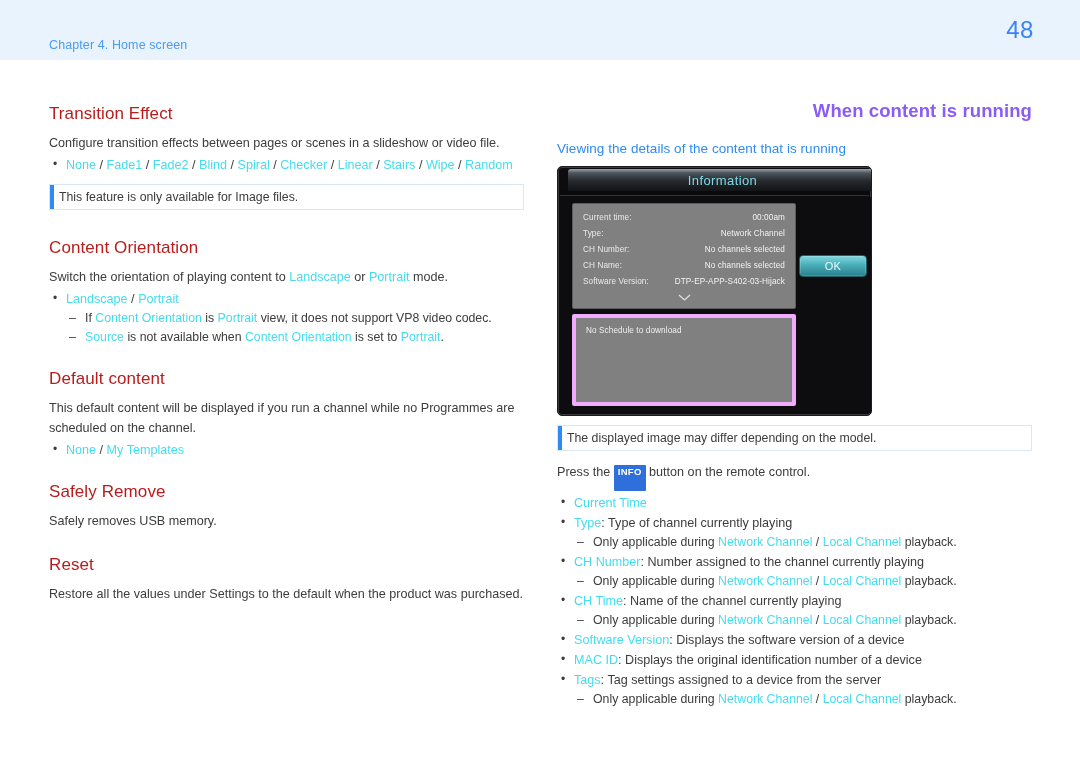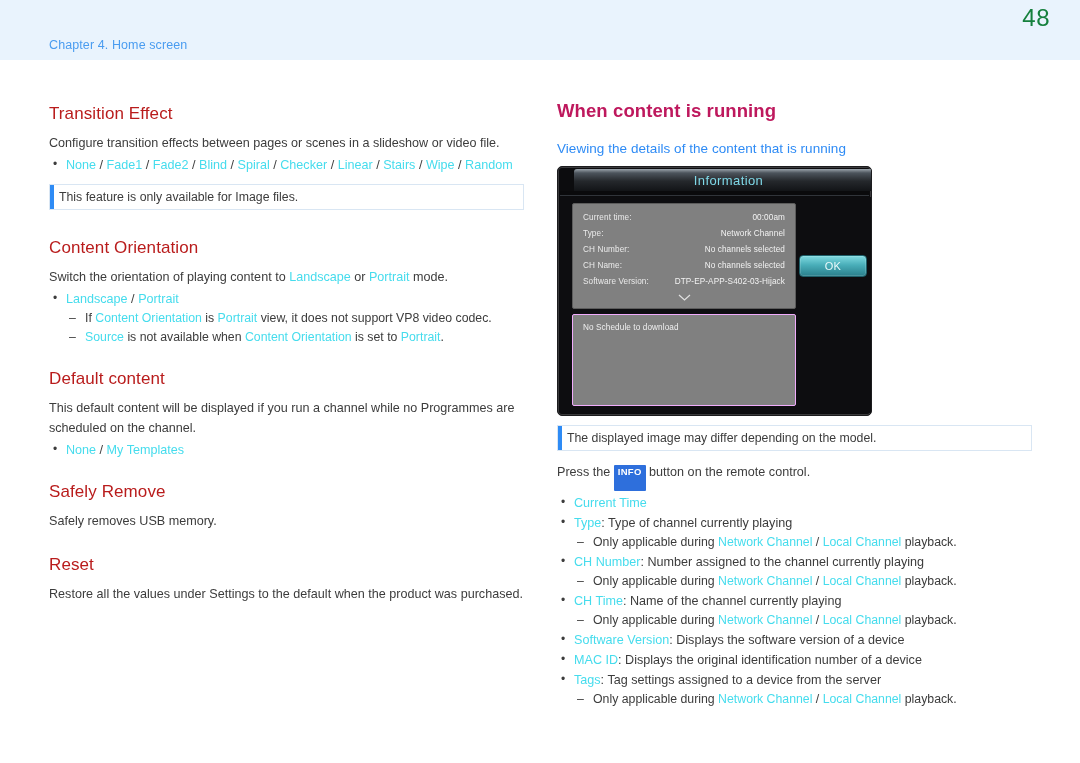--- a/index.html
+++ b/index.html
@@ -28,25 +28,25 @@
     position: absolute;
     left: 49px;
     top: 38px;
     font-size: 12.5px;
     color: #4a9cf0;
     letter-spacing: 0.1px;
   }
   .page-number {
     position: absolute;
     left: 990px;
-    top: 4px;
+    top: 16px;
     width: 60px;
-    text-align: right;
+    text-align: center;
     font-size: 24px;
-    color: #15803d;
+    color: #3b82f6;
     letter-spacing: 0.5px;
   }
 
   
   .col-left {
     position: absolute;
     left: 49px;
     top: 104px;
     width: 475px;
   }
@@ -61,23 +61,24 @@
   h2.section-title {
     font-size: 17px;
     font-weight: normal;
     color: #b91c1c;
     margin: 0 0 9px 0;
     letter-spacing: 0.1px;
   }
   h2.big-title {
     font-size: 18.5px;
     font-weight: bold;
-    color: #be185d;
+    color: #8b5cf6;
     margin: 0 0 19px 0;
     letter-spacing: 0.1px;
+    text-align: right;
   }
   h3.sub-title {
     font-size: 13.5px;
     font-weight: normal;
     color: #2e8bf5;
     margin: 13px 0 10px 0;
     letter-spacing: 0.05px;
   }
   p.body-text {
     font-size: 12.6px;
@@ -175,21 +176,21 @@
     width: 313px;
     height: 248px;
     background: #0c0c0e;
     border: 1px solid #1c1c1e;
     border-radius: 5px;
     box-shadow: 0 0 0 1px #3a3a3c inset;
     overflow: hidden;
   }
   .device-titlebar {
     position: absolute;
-    left: 16px; top: 2px;
+    left: 10px; top: 2px;
     width: 309px;
     height: 22px;
     border-radius: 3px 3px 0 0;
     background: linear-gradient(180deg, #9aa3ab 0%, #4c545c 18%, #25282c 55%, #121417 100%);
     display: flex;
     align-items: center;
     justify-content: center;
     text-align: center;
   }
   .device-title {
@@ -242,21 +243,21 @@
     font-size: 10px;
     line-height: 10px;
   }
   .schedule-pane {
     position: absolute;
     left: 12px;
     top: 117px;
     width: 224px;
     height: 92px;
     background: #808080;
-    border: 1px solid #f0abfc;
+    border: 4px solid #f0abfc;
     border-radius: 2px;
     box-sizing: border-box;
     padding: 8px 10px;
   }
   .schedule-text {
     font-size: 8.2px;
     color: #efefef;
     letter-spacing: 0.1px;
   }
   .ok-button {

